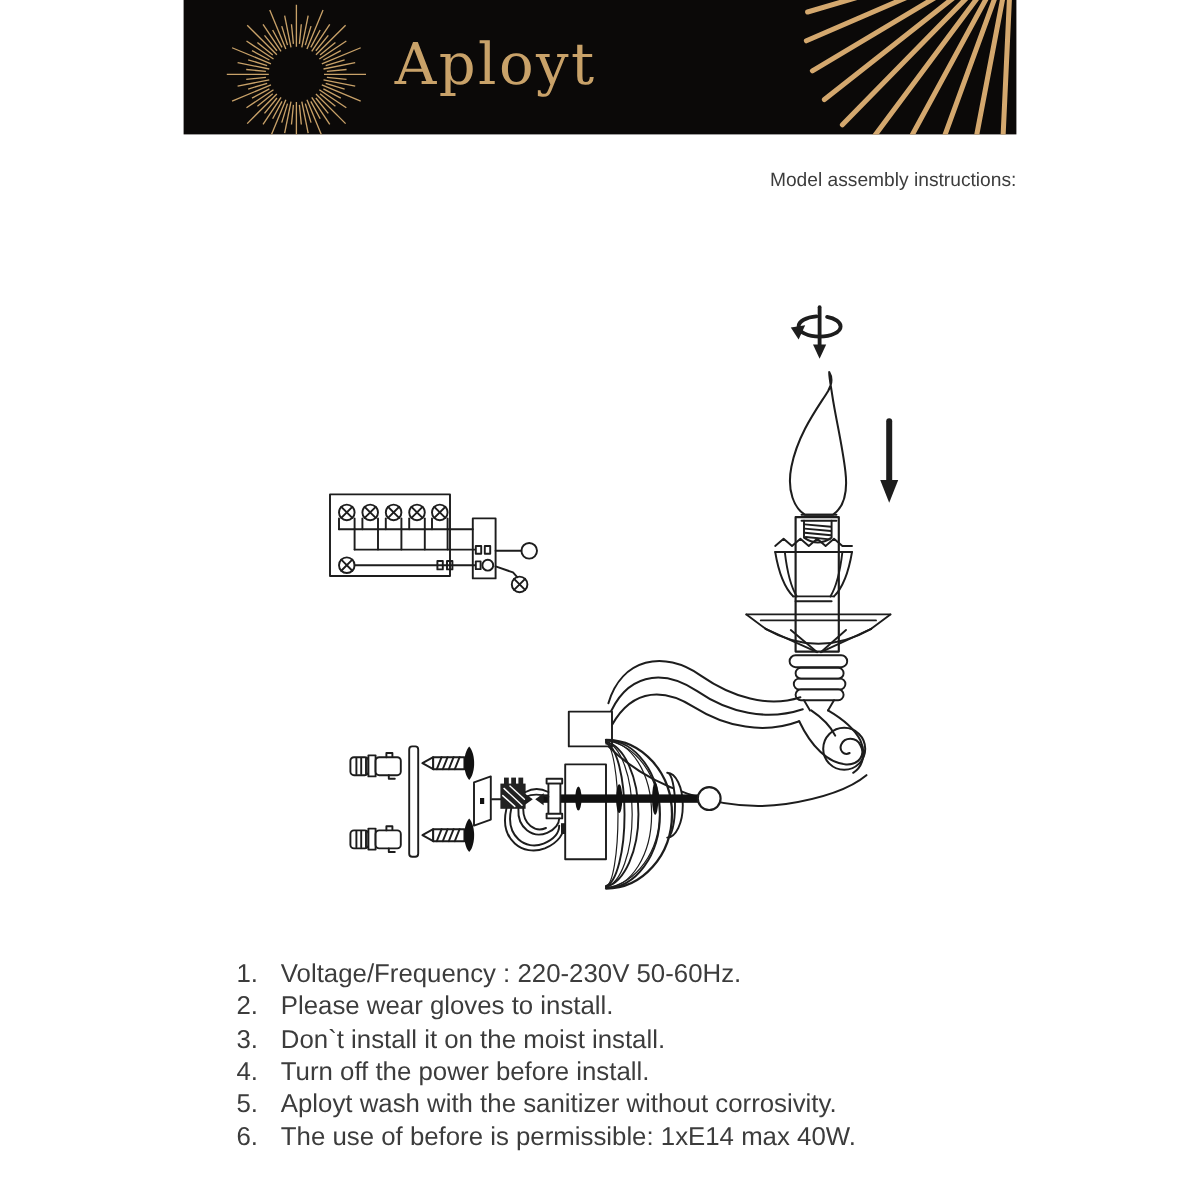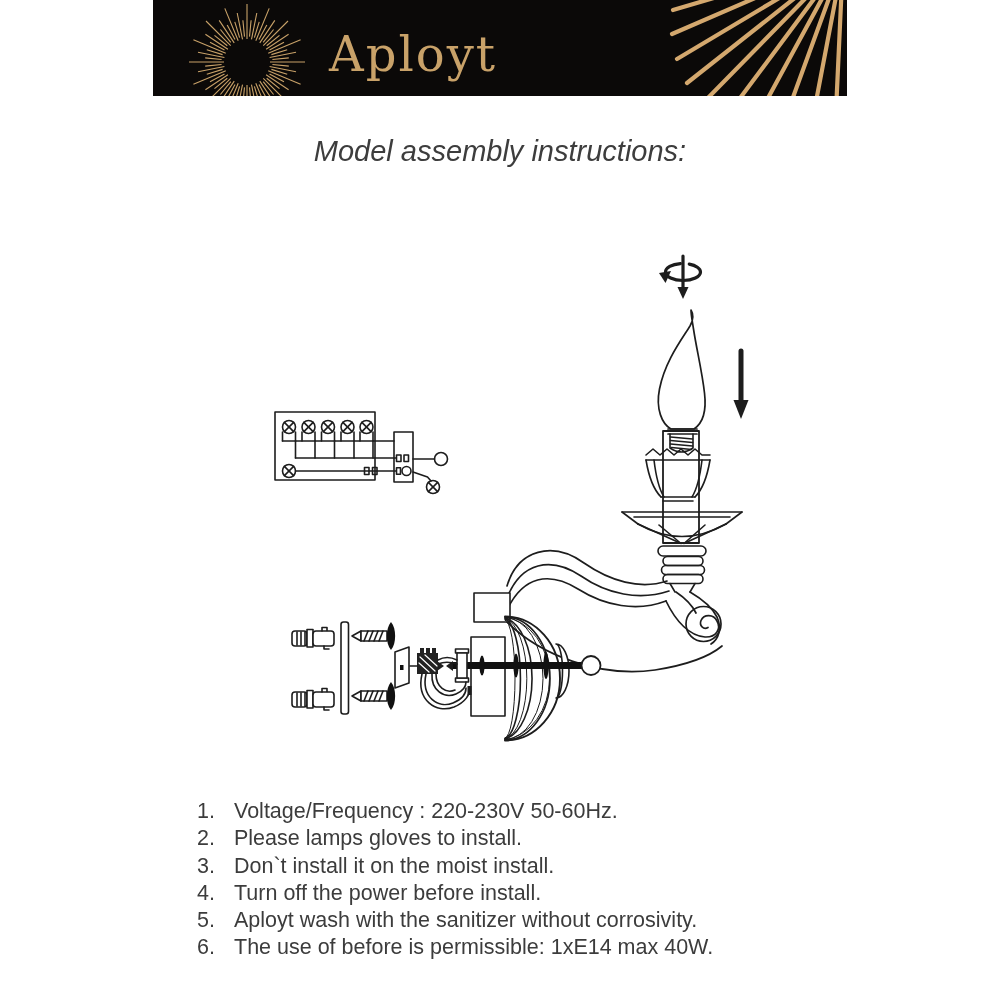--- a/index.html
+++ b/index.html
@@ -1,33 +1,33 @@
 <!DOCTYPE html>
 <html><head>
 <meta charset="utf-8">
 <style>
   html,body{margin:0;padding:0;}
   body{
     width:1000px;height:1000px;position:relative;background:#ffffff;
     font-family:"Liberation Sans",sans-serif;color:#3c3c3c;overflow:hidden;
   }
   .banner{
-    position:absolute;left:153px;top:0;width:694px;height:96px;
+    position:absolute;left:153px;top:0;width:694px;height:112px;
     background:#0b0908;overflow:hidden;
   }
   .sunburst{position:absolute;left:26px;top:-4px;}
   .brand-wordmark{
     position:absolute;left:176px;top:26px;
     font-family:"DejaVu Serif","Liberation Serif",serif;
     font-size:48px;font-weight:400;letter-spacing:2px;color:#c9a269;
   }
   .corner-rays{position:absolute;right:0;top:0;}
   .title-block{
-    position:absolute;left:153px;top:137px;width:694px;text-align:center;
-    font-size:29px;line-height:28px;color:#3d3d3d;font-style:italic;
+    position:absolute;left:153px;top:137px;width:694px;text-align:right;
+    font-size:16px;line-height:28px;color:#3d3d3d;
   }
   .diagram-wrap{position:absolute;left:0;top:0;width:1000px;height:1000px;}
   .instructions{
     position:absolute;left:197px;top:798px;width:640px;
     font-size:21.5px;line-height:27.3px;color:#3c3c3c;
   }
   .instr-row{display:flex;}
   .instr-num{width:37px;flex:0 0 37px;}
   .instr-text{flex:1;}
   svg{display:block;}
@@ -361,21 +361,21 @@
 </svg>
 </div>
 
 <div class="instructions">
   <div class="instr-row">
     <span class="instr-num">1.</span>
     <span class="instr-text">Voltage/Frequency : 220-230V 50-60Hz.</span>
   </div>
   <div class="instr-row">
     <span class="instr-num">2.</span>
-    <span class="instr-text">Please lamps gloves to install.</span>
+    <span class="instr-text">Please wear gloves to install.</span>
   </div>
   <div class="instr-row">
     <span class="instr-num">3.</span>
     <span class="instr-text">Don`t install it on the moist install.</span>
   </div>
   <div class="instr-row">
     <span class="instr-num">4.</span>
     <span class="instr-text">Turn off the power before install.</span>
   </div>
   <div class="instr-row">

